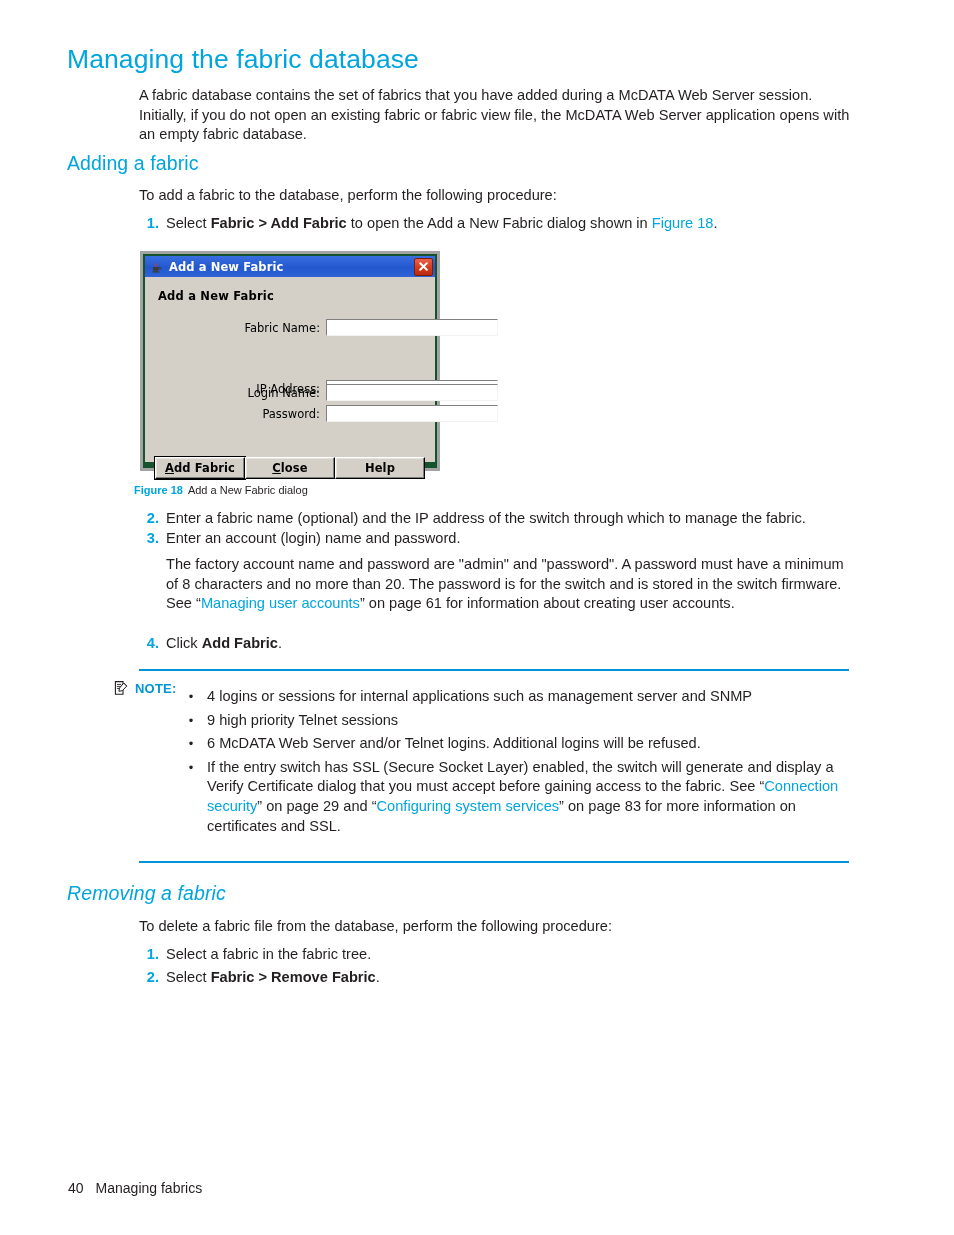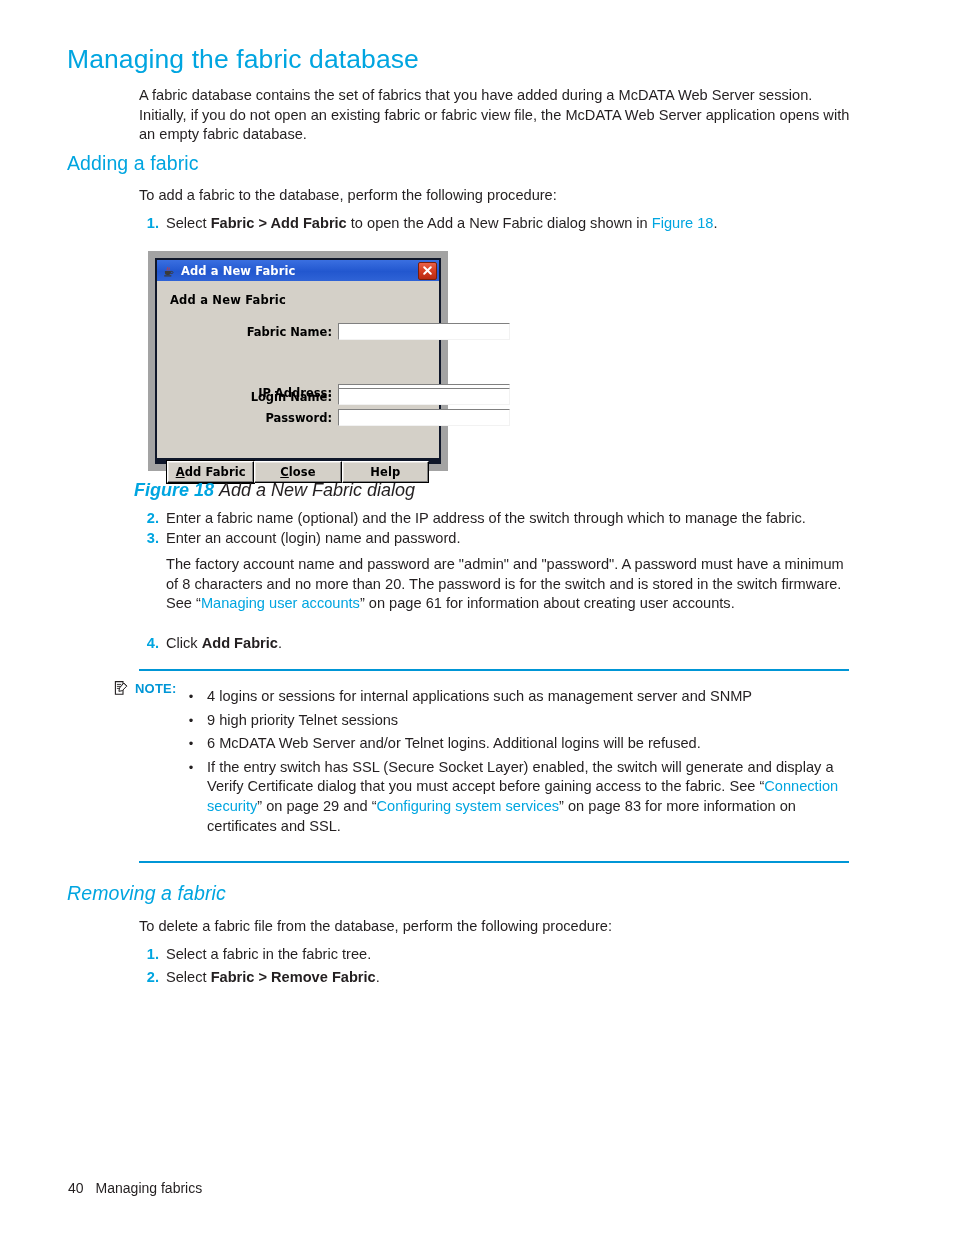--- a/index.html
+++ b/index.html
@@ -107,25 +107,24 @@
   #rstep2 { left: 139px; top: 968px; width: 700px; }
 
   b, .b { font-weight: 700; }
   .lnk { color: #00a5e0; }
 
   
   .figcap {
     position: absolute;
     left: 134px;
     top: 481px;
-    font-size: 18px;
+    font-size: 11px;
     line-height: 19px;
     color: #231f20;
     white-space: nowrap;
-    font-style: italic;
   }
   .figcap .figlabel {
     color: #00a5e0;
     font-weight: 700;
     margin-right: 5px;
   }
 
   
   .rule {
     position: absolute;
@@ -202,26 +201,26 @@
     top: 1180px;
     font-size: 14px;
     color: #231f20;
     white-space: nowrap;
   }
   #footer .pg { margin-right: 12px; }
 
   
   #dialog {
     position: absolute;
-    left: 148px;
+    left: 140px;
     top: 251px;
     width: 300px;
     height: 220px;
-    background: #0f172a;
-    border: 7px solid #a3a3a3;
+    background: #14532d;
+    border: 3px solid #a3a3a3;
     box-sizing: border-box;
     font-family: "DejaVu Sans", sans-serif;
   }
   #dlg-titlebar {
     position: absolute;
     left: 2px;
     top: 2px;
     right: 2px;
     height: 21px;
     background: linear-gradient(to bottom, #3a6fe0 0%, #2257cf 55%, #2f63d6 100%);
@@ -280,21 +279,21 @@
     left: 0;
     width: 100%;
     height: 18px;
   }
   .fld-label {
     position: absolute;
     left: 0;
     width: 175px;
     text-align: right;
     font-size: 11.5px;
-    font-weight: 700;
+    font-weight: 400;
     color: #000000;
     line-height: 18px;
     white-space: nowrap;
   }
   .fld-input {
     position: absolute;
     left: 181px;
     width: 172px;
     height: 17px;
     background: #ffffff;

